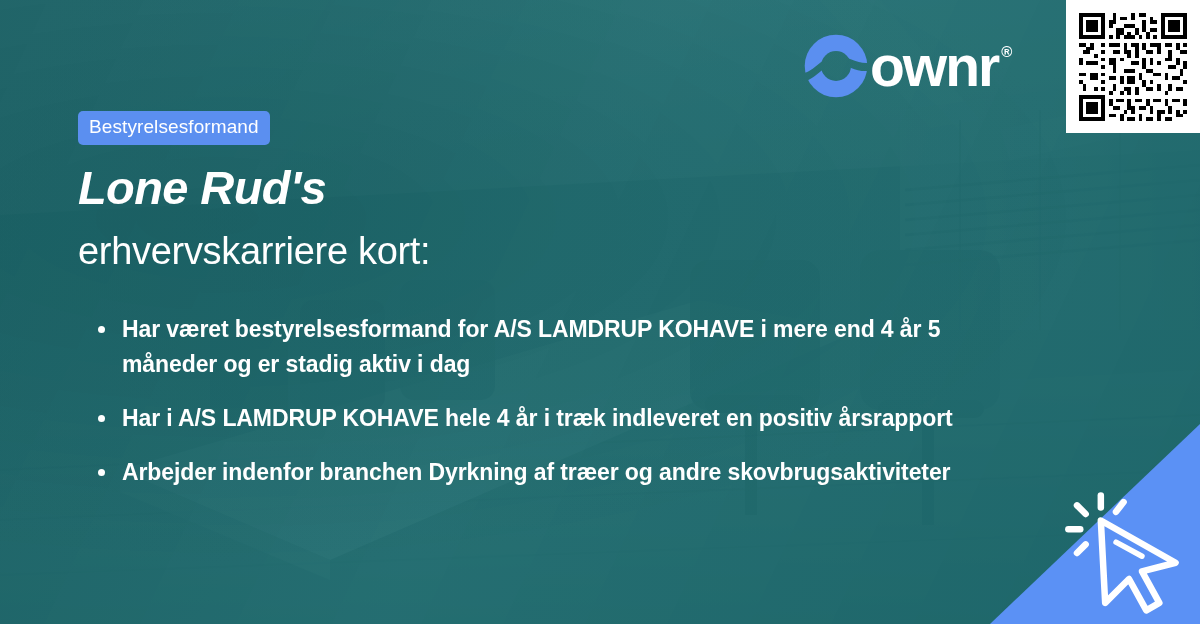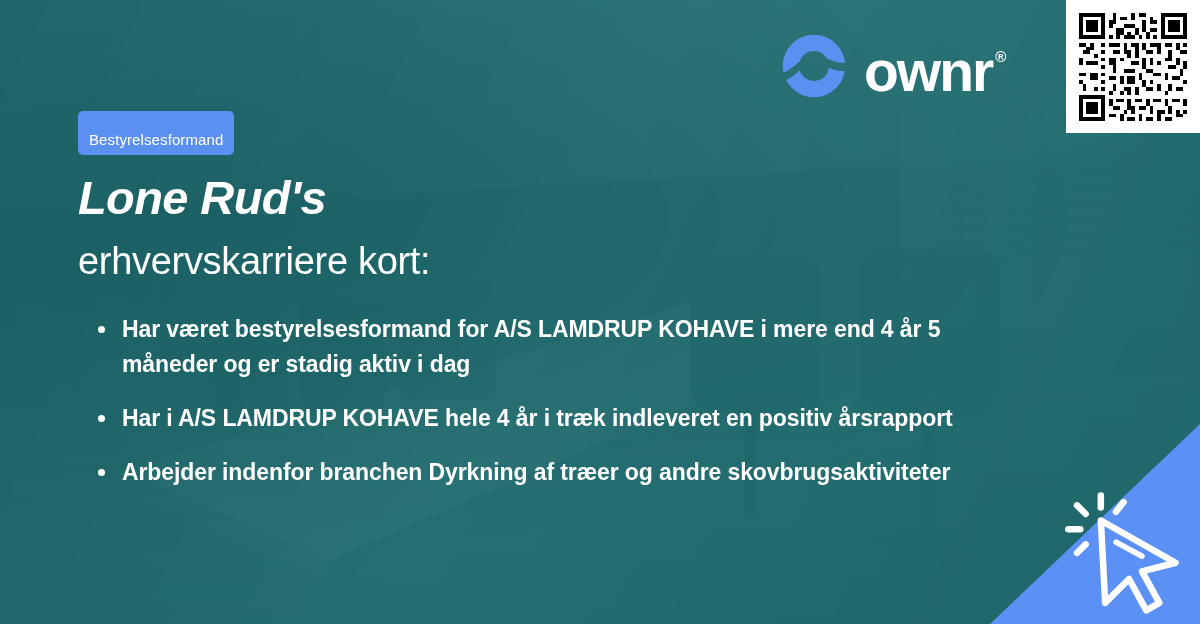--- a/index.html
+++ b/index.html
@@ -49,40 +49,40 @@
   .qr-panel {
     position:absolute; top:0; right:0;
     width:134px; height:133px;
     background:#ffffff;
     display:flex; align-items:center; justify-content:center;
   }
   .qr-panel svg { display:block; }
 
   
   .brand {
-    position:absolute; top:32px; left:780px;
-    display:flex; align-items:flex-end; gap:16px;
+    position:absolute; top:32px; left:802px;
+    display:flex; align-items:center; 
   }
   .brand-mark { width:68px; height:68px; flex:0 0 auto; }
   .brand-word {
     display:flex; align-items:flex-start;
     color:#ffffff;
     font-size:57px; font-weight:bold;
     letter-spacing:-2px; line-height:1;
   }
   .brand-reg { font-size:15px; font-weight:bold; margin-top:6px; margin-left:3px; letter-spacing:0; }
 
   
   .headline { position:absolute; left:78px; top:111px; }
   .badge {
     display:inline-block;
     background:#5b8ff0;
     color:#ffffff;
-    font-size:15px;
-    padding:20px 11px 7px 11px;
+    font-size:19px;
+    padding:5px 11px 7px 11px;
     border-radius:5px;
     letter-spacing:0.1px;
   }
   .title {
     color:#ffffff;
     font-size:47px;
     font-weight:bold;
     letter-spacing:-0.6px;
     margin-top:17px;
     line-height:1.12;

